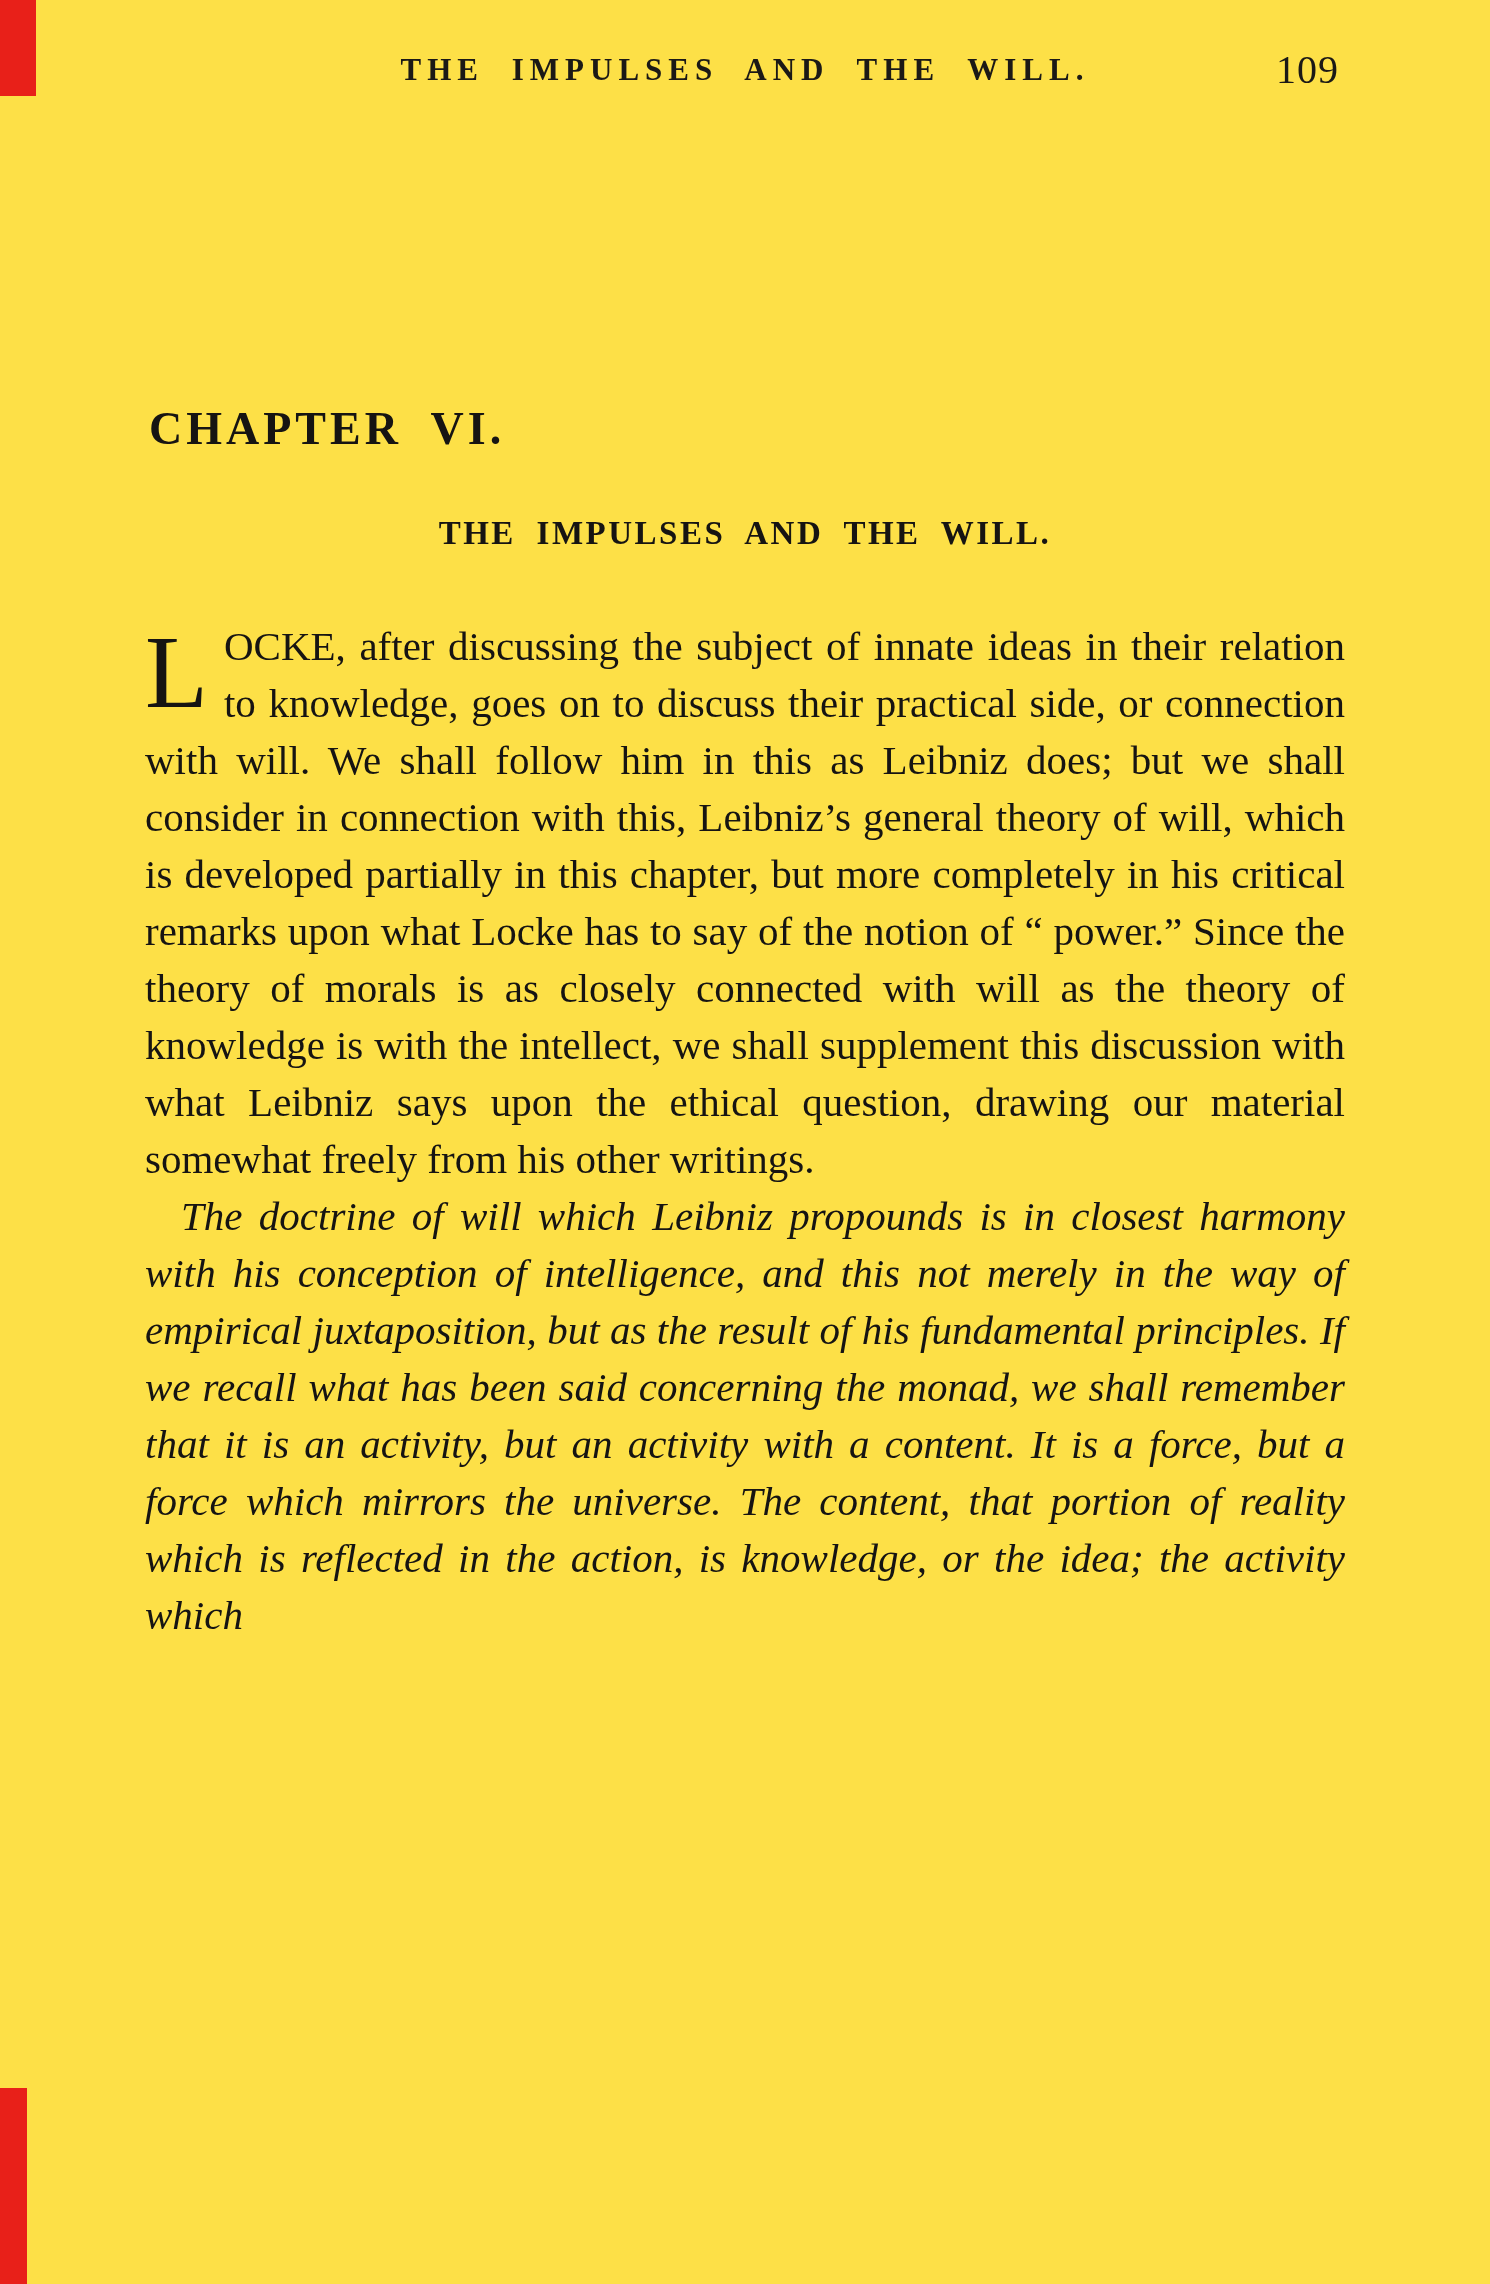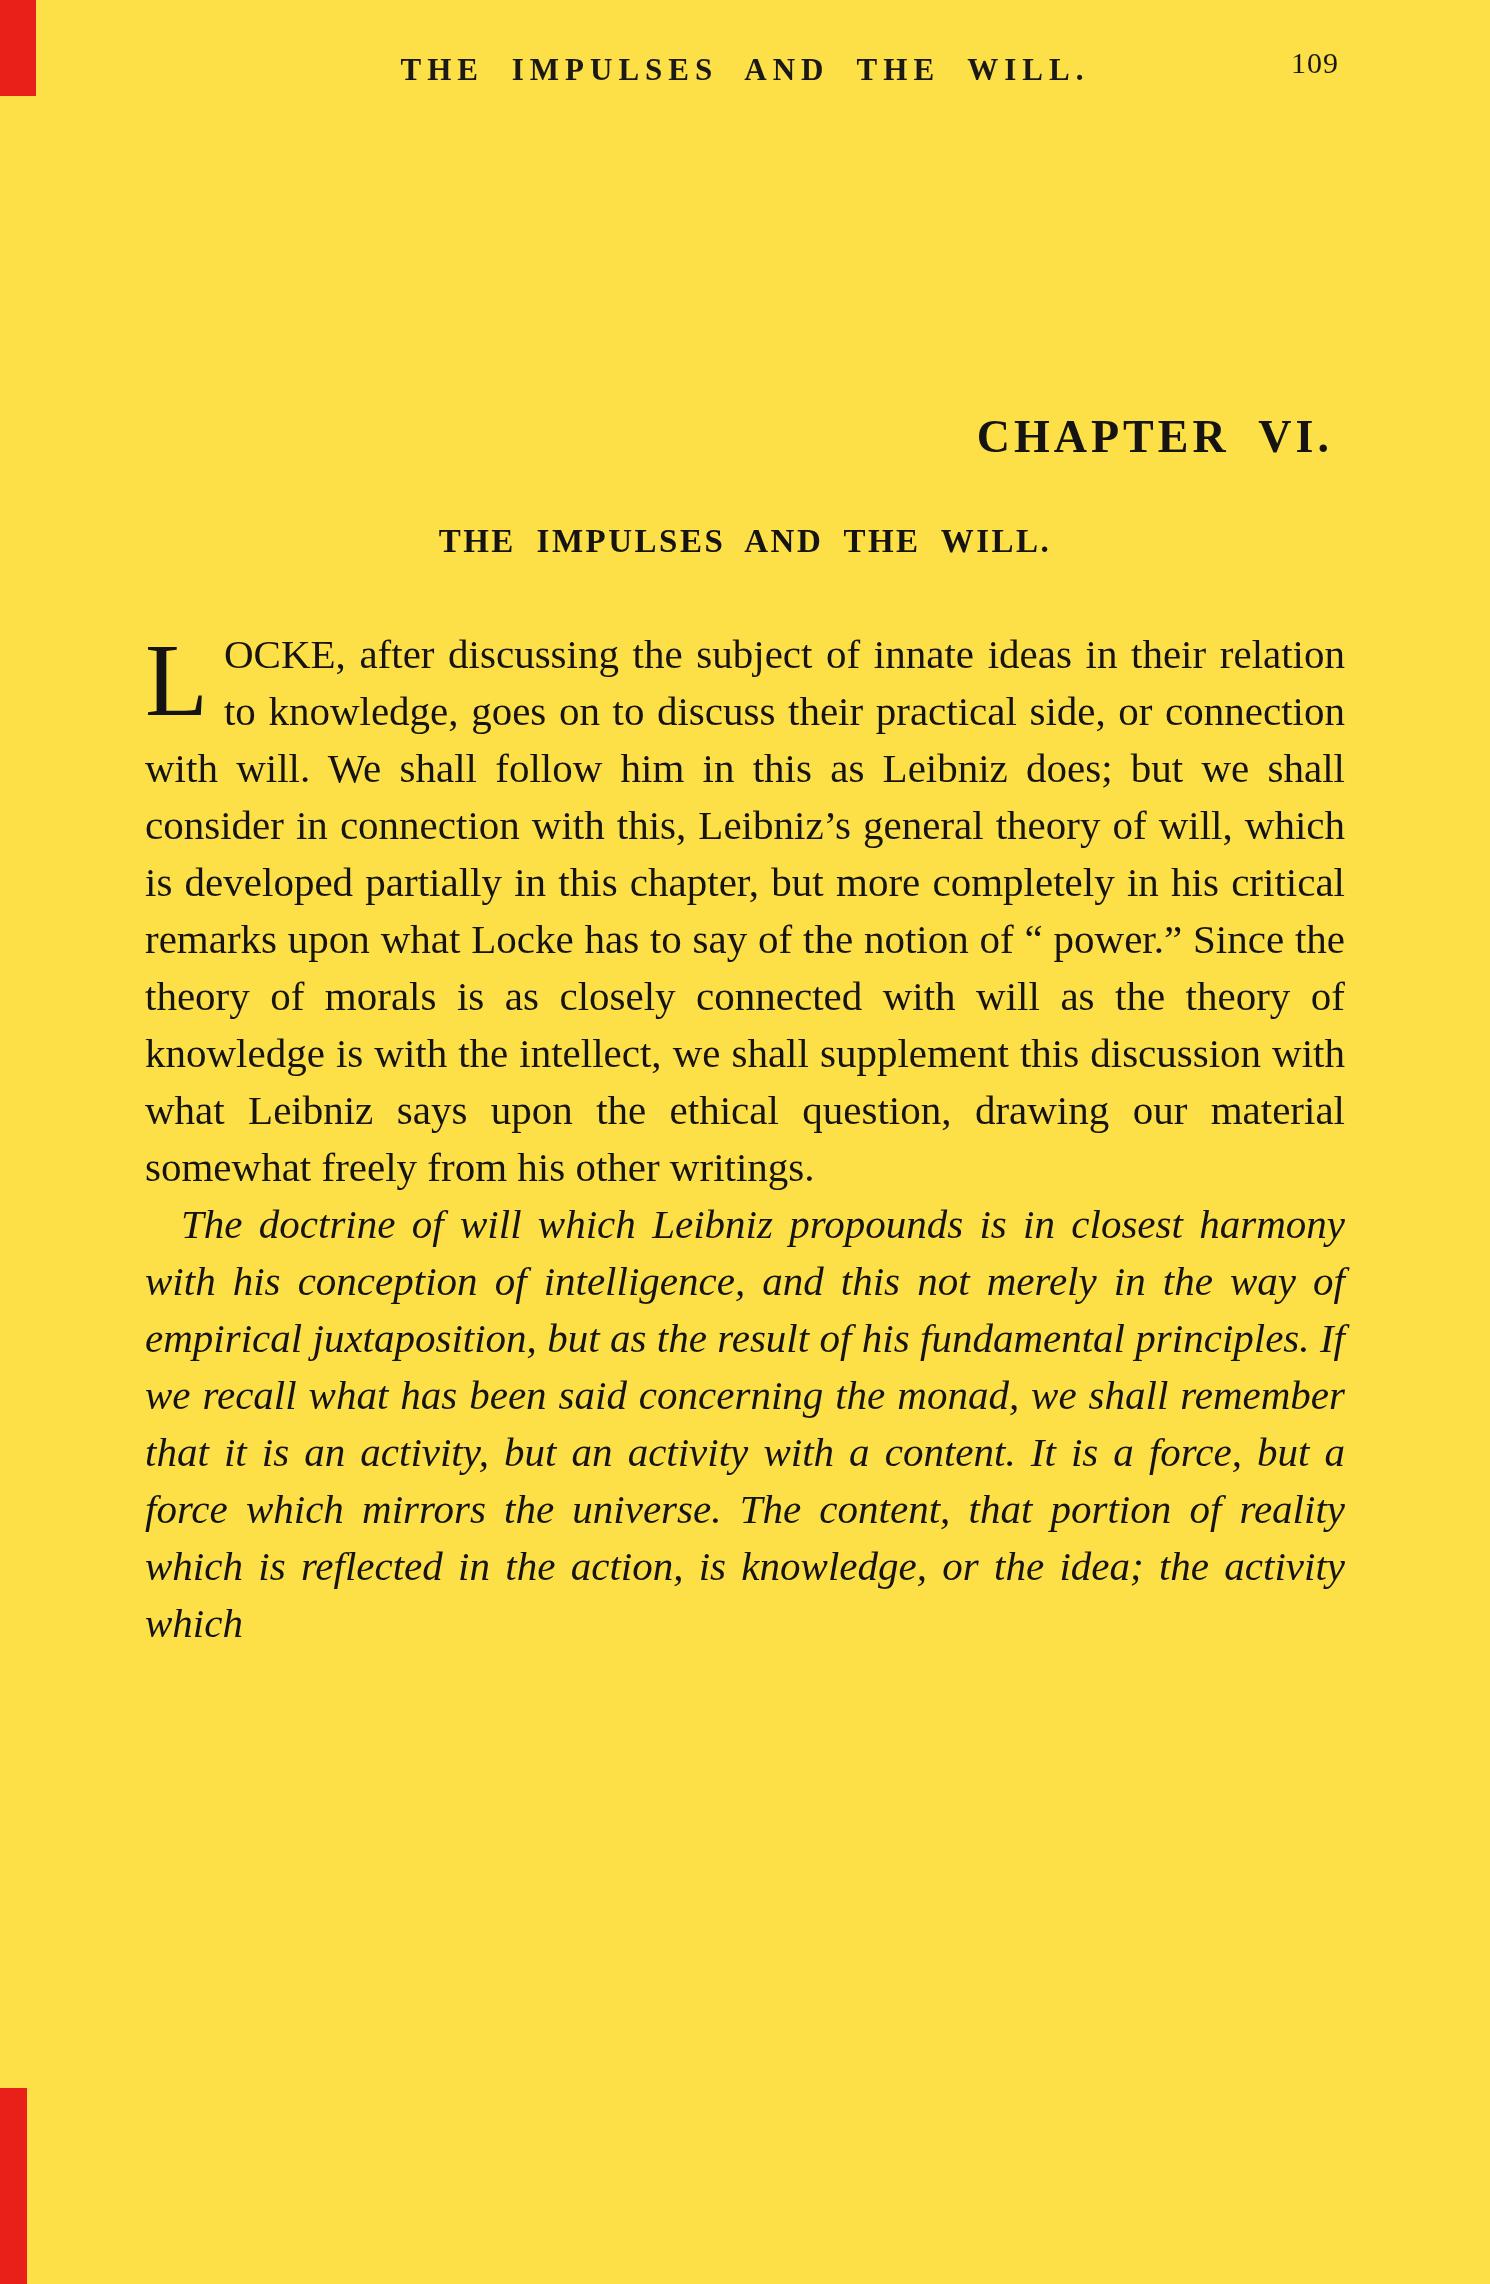--- a/index.html
+++ b/index.html
@@ -41,36 +41,36 @@
     font-size: 31px;
     font-weight: 700;
     letter-spacing: 6px;
     word-spacing: 14px;
     color: #1b1916;
   }
   .page-number {
     position: absolute;
     right: 6px;
     top: -6px;
-    font-size: 30px;
+    font-size: 40px;
     font-weight: 400;
     letter-spacing: 1px;
     color: #1b1916;
   }
 
   
   .content {
     position: absolute;
     top: 398px;
     left: 145px;
     width: 1200px;
   }
   .chapter-heading {
-    margin: 12px;
-    text-align: right;
+    margin: 4px;
+    text-align: left;
     font-size: 46px;
     font-weight: 600;
     letter-spacing: 4px;
     word-spacing: 14px;
   }
   .chapter-subtitle {
     margin: 60px 0 0 0;
     text-align: center;
     font-size: 33px;
     font-weight: 700;

